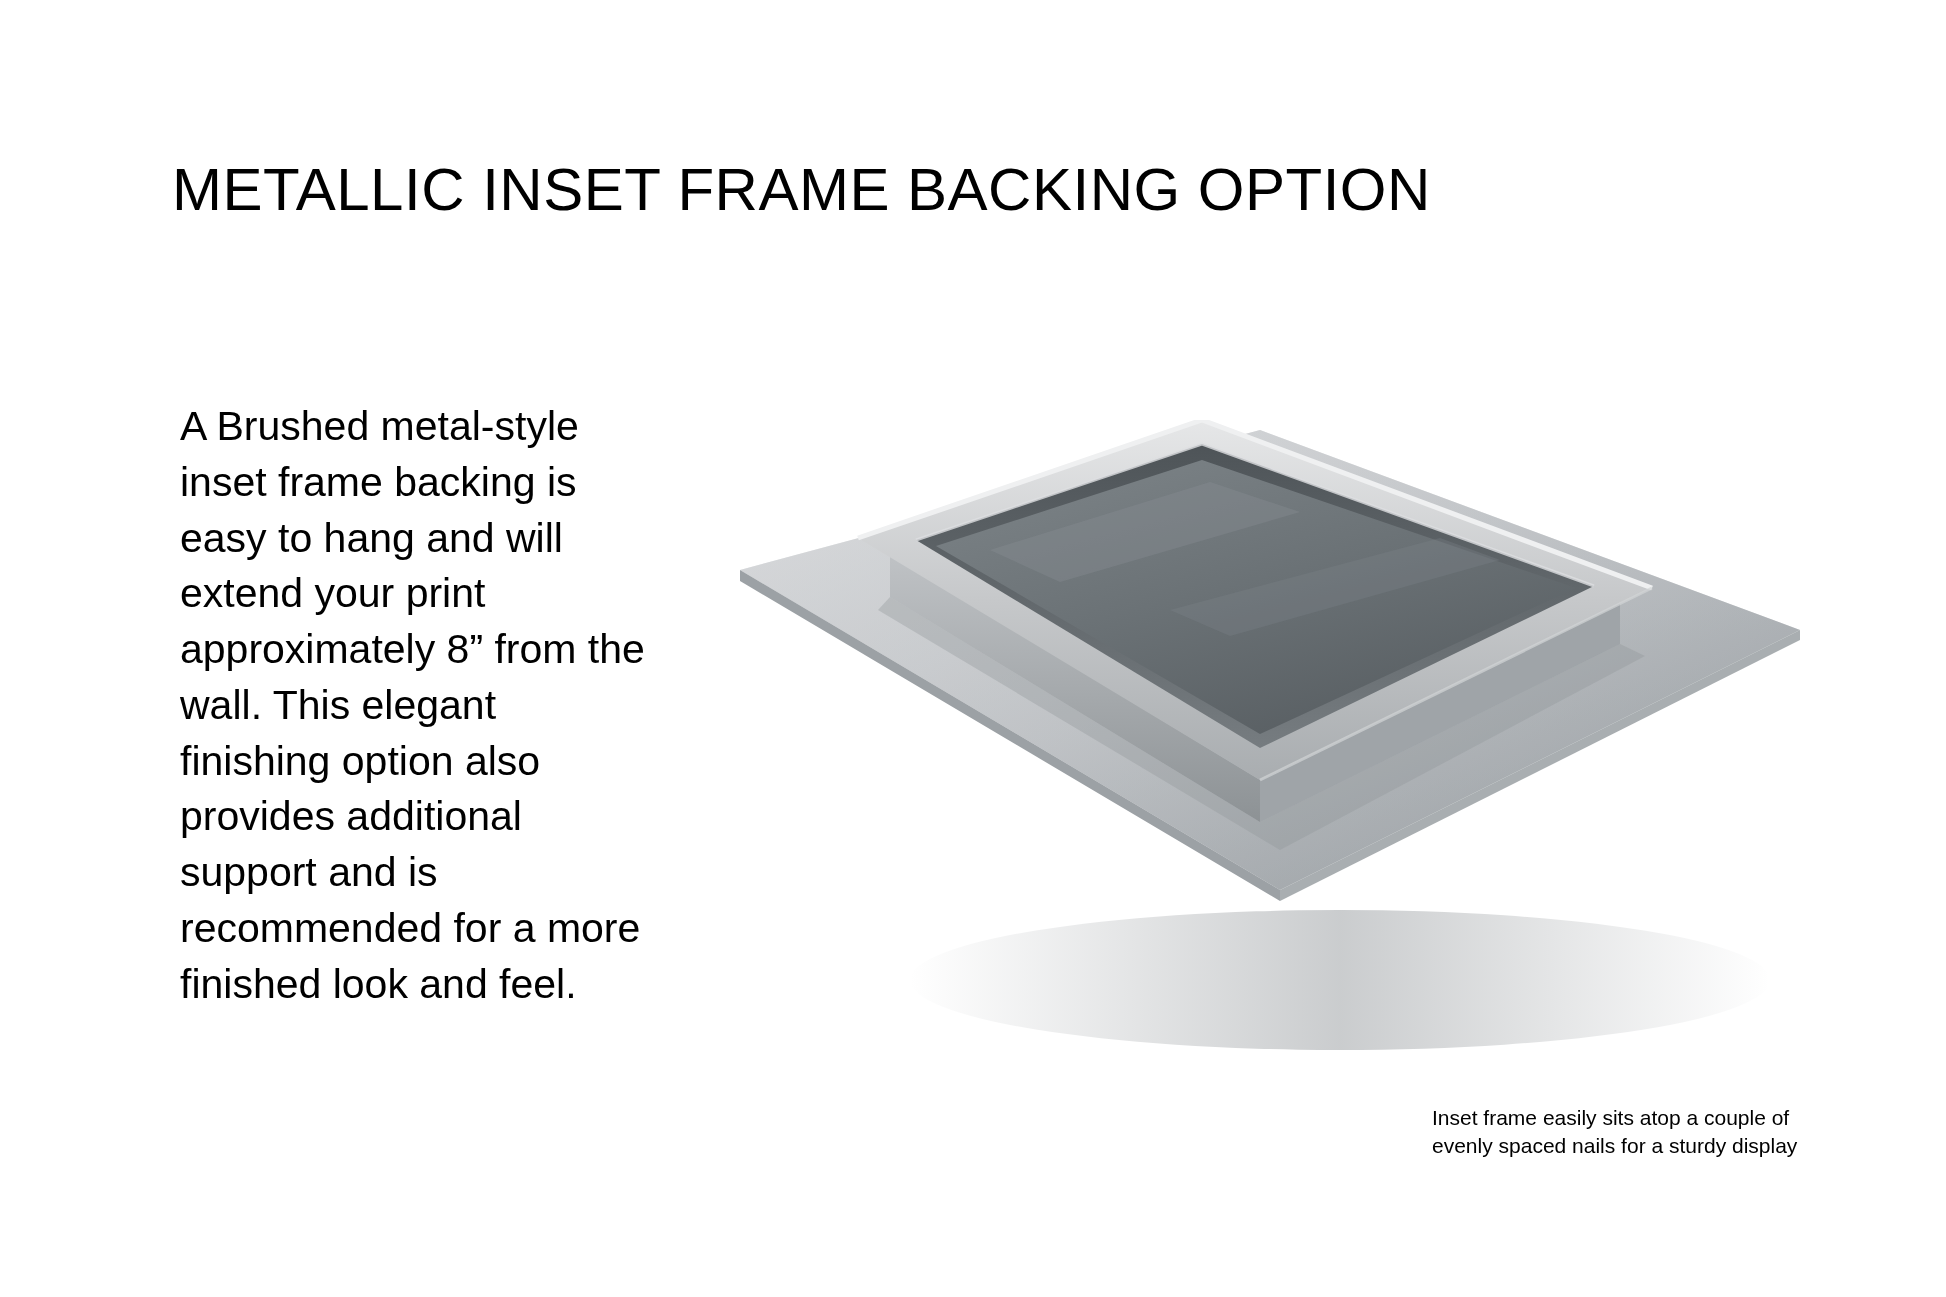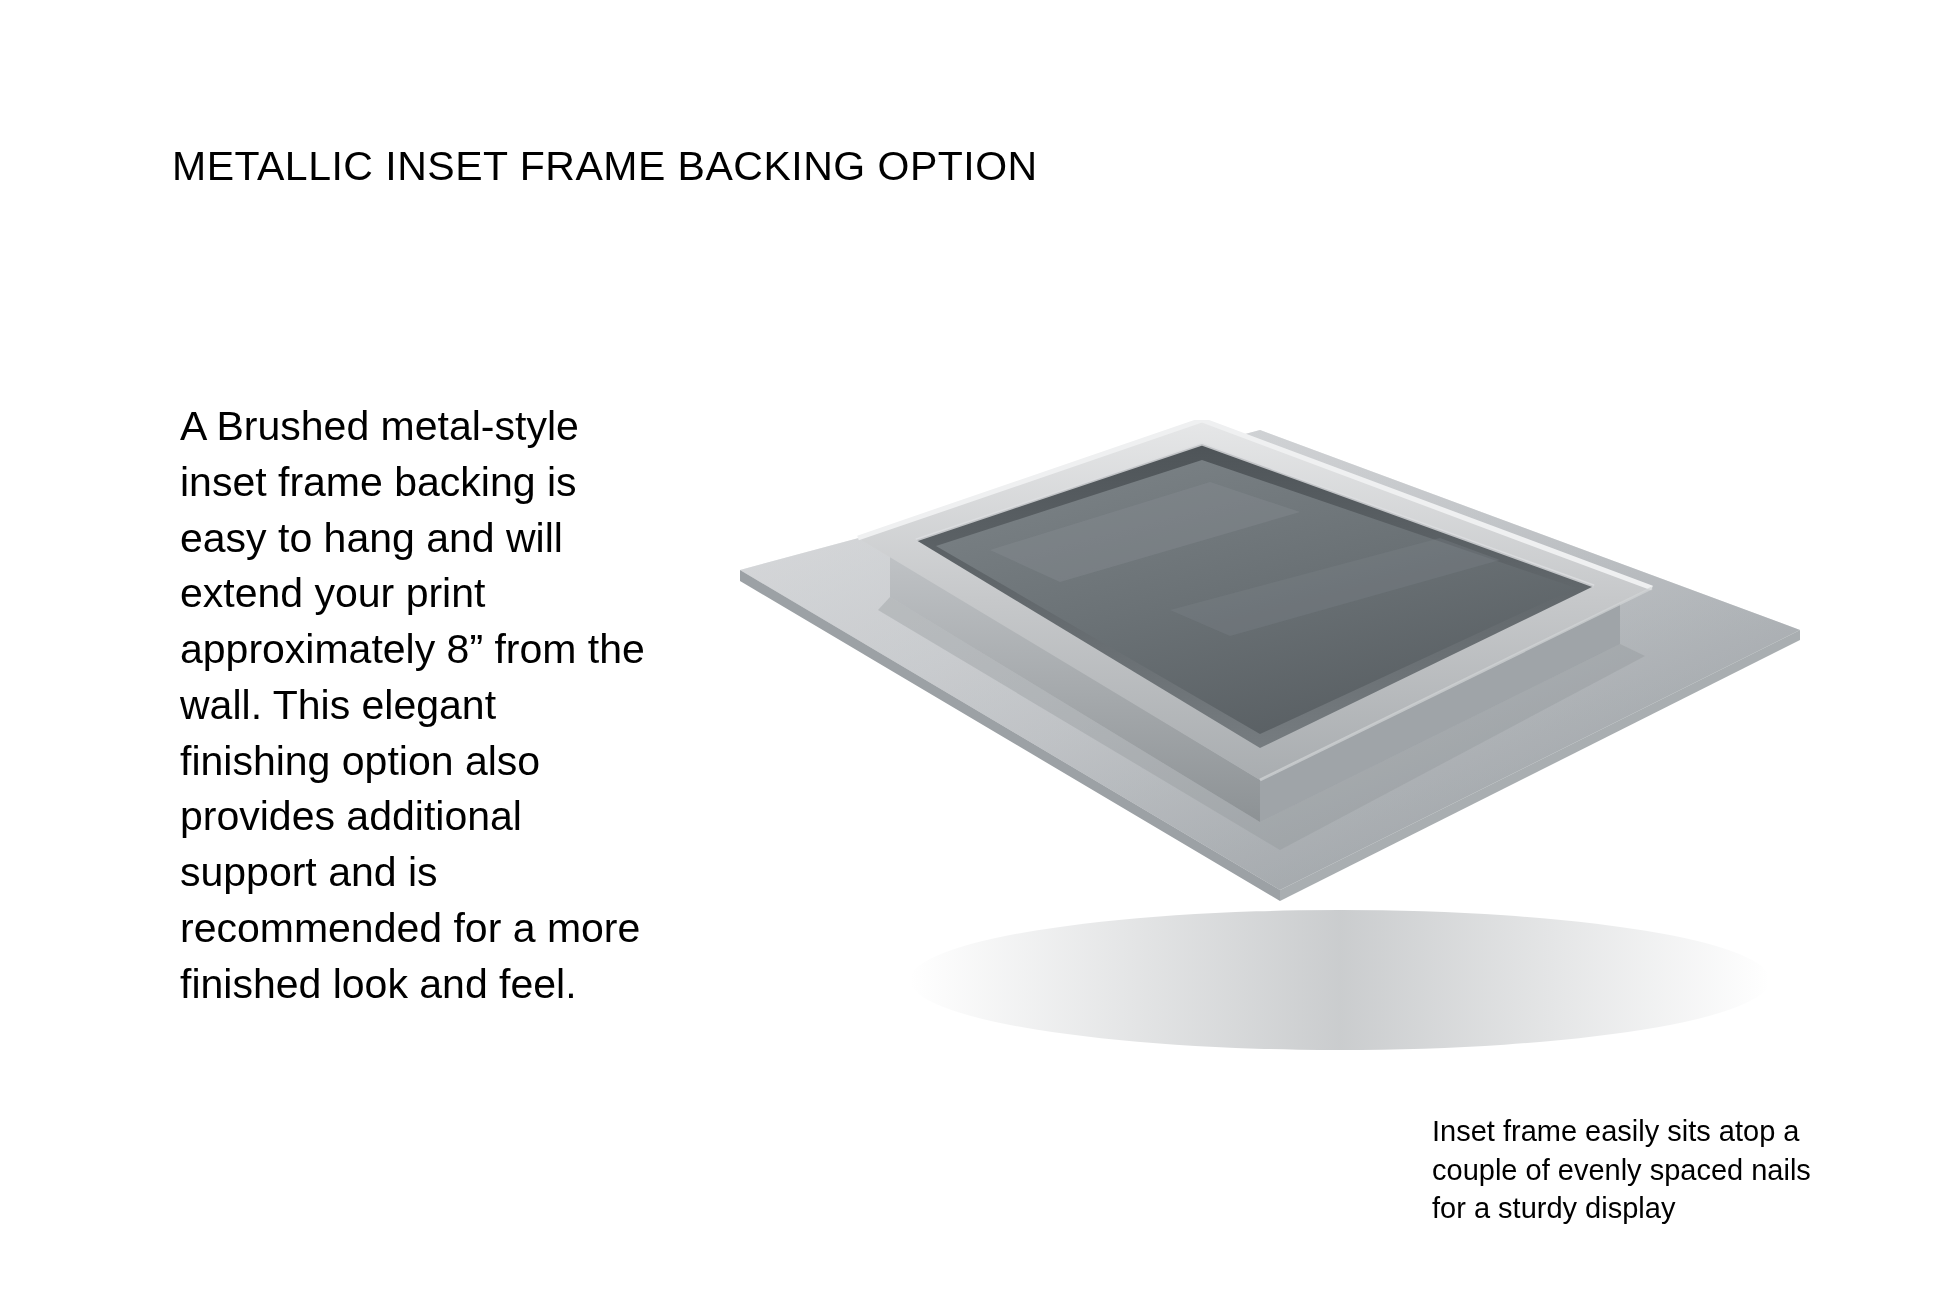--- a/index.html
+++ b/index.html
@@ -20,21 +20,21 @@
     position: absolute;
     inset: 0;
     background: #ffffff;
   }
 
   #title {
     position: absolute;
     left: 172px;
     top: 118px;
     width: 1600px;
-    font-size: 41px;
+    font-size: 60px;
     line-height: 1.05;
     letter-spacing: 0.5px;
     font-weight: 400;
     color: #000000;
     white-space: nowrap;
   }
 
   #body-text {
     position: absolute;
     left: 180px;
@@ -43,21 +43,21 @@
     font-size: 41px;
     line-height: 1.36;
     color: #000000;
   }
 
   #caption {
     position: absolute;
     left: 1432px;
     top: 1083px;
     width: 400px;
-    font-size: 29px;
+    font-size: 21px;
     line-height: 1.33;
     color: #000000;
   }
 
   
   #illustration {
     position: absolute;
     left: 740px;
     top: 420px;
     width: 1130px;

